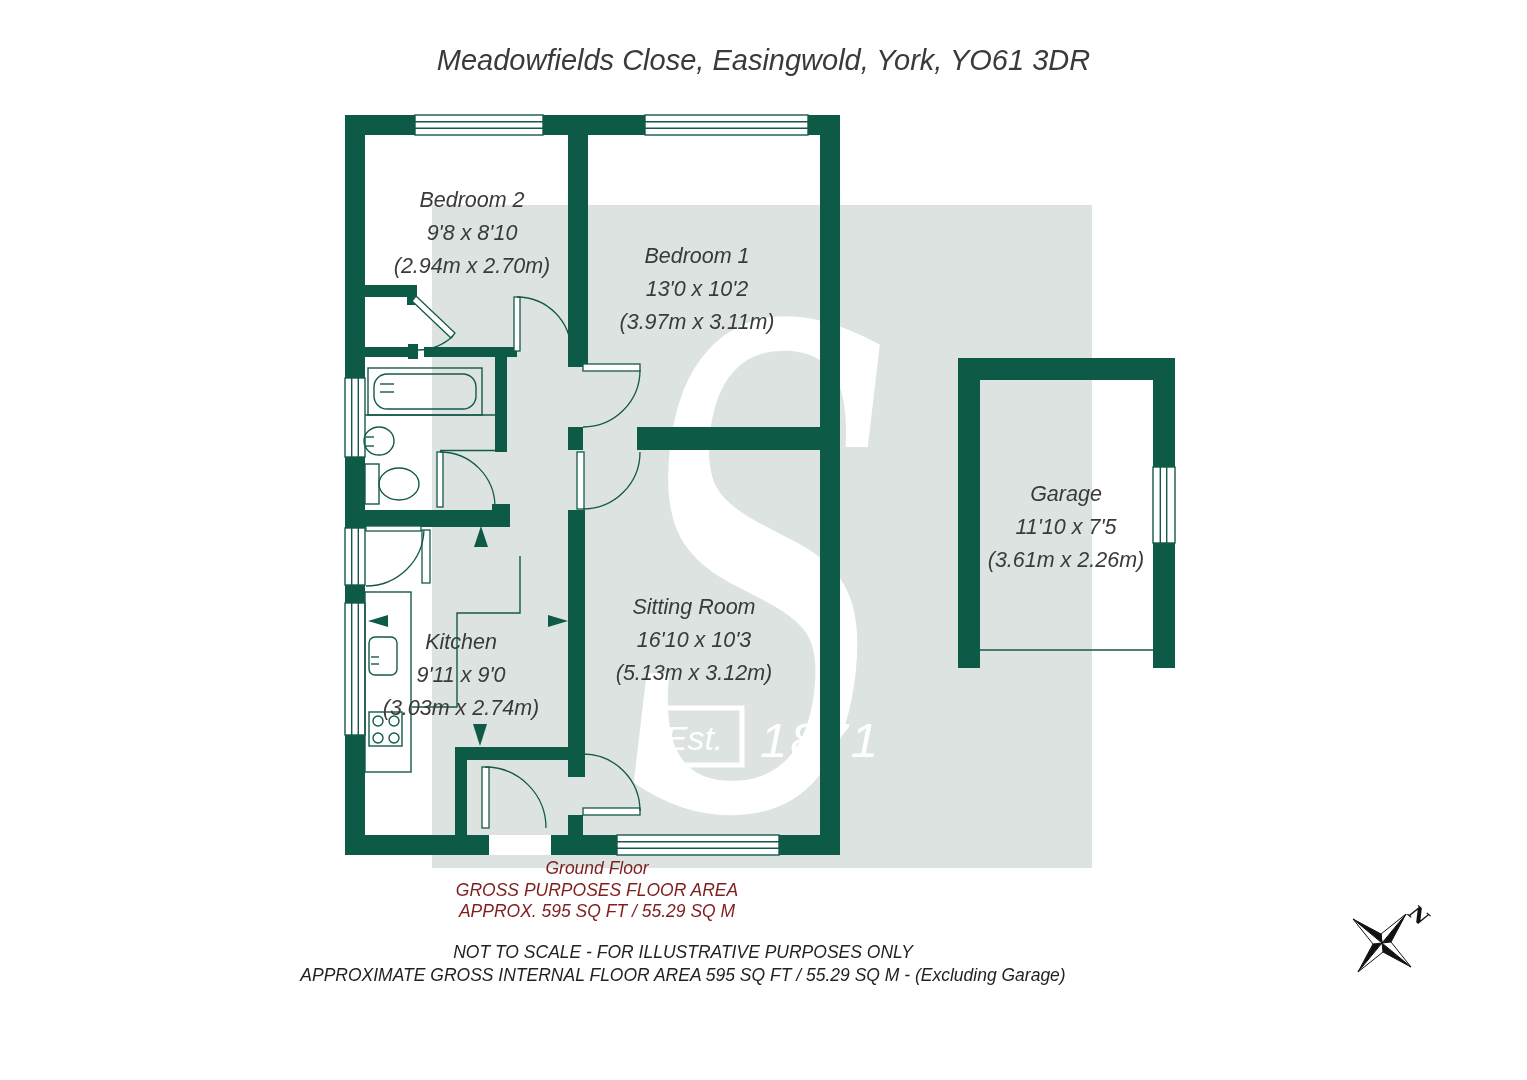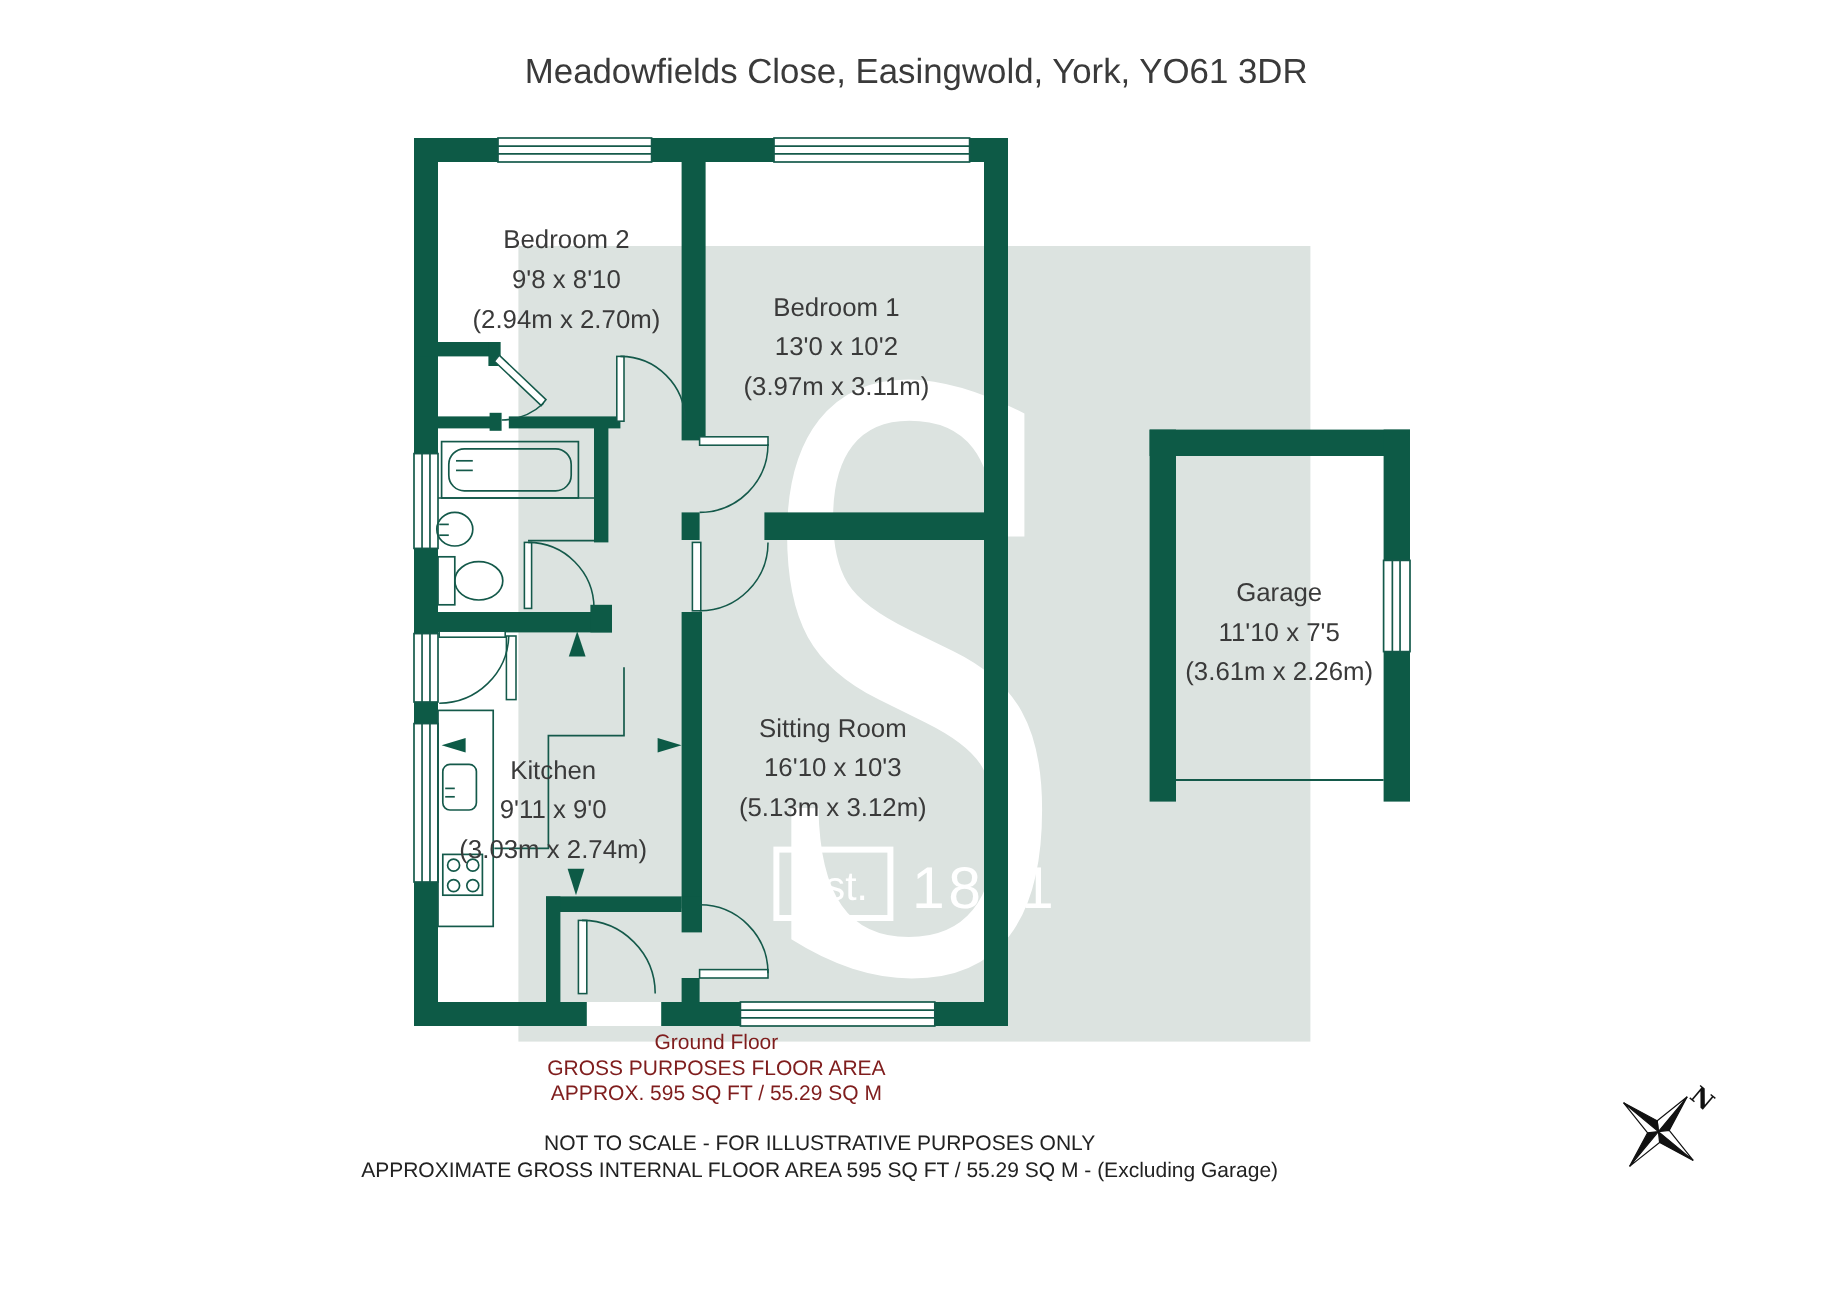--- a/index.html
+++ b/index.html
@@ -1,17 +1,17 @@
 <!DOCTYPE html>
 <html><head>
 <meta charset="utf-8">
 <style>
   html,body{margin:0;padding:0;background:#ffffff;}
   .page{position:relative;width:1527px;height:1080px;background:#ffffff;overflow:hidden;
-        font-family:"Liberation Sans","DejaVu Sans",sans-serif;}
+        font-family:"Liberation Sans","DejaVu Sans",sans-serif;font-style:italic;}
   .title{position:absolute;top:44px;left:0;width:1527px;text-align:center;
          font-size:29px;color:#3a3a3a;letter-spacing:0px;}
   svg{position:absolute;top:0;left:0;}
   .summary{position:absolute;top:858px;left:0;width:1194px;text-align:center;
            font-size:17.5px;line-height:21.5px;color:#7f1d1d;}
   .disclaimer{position:absolute;top:941px;left:0;width:1366px;text-align:center;
               font-size:17.5px;line-height:22.8px;color:#222222;}
 </style>
 </head>
 <body>

